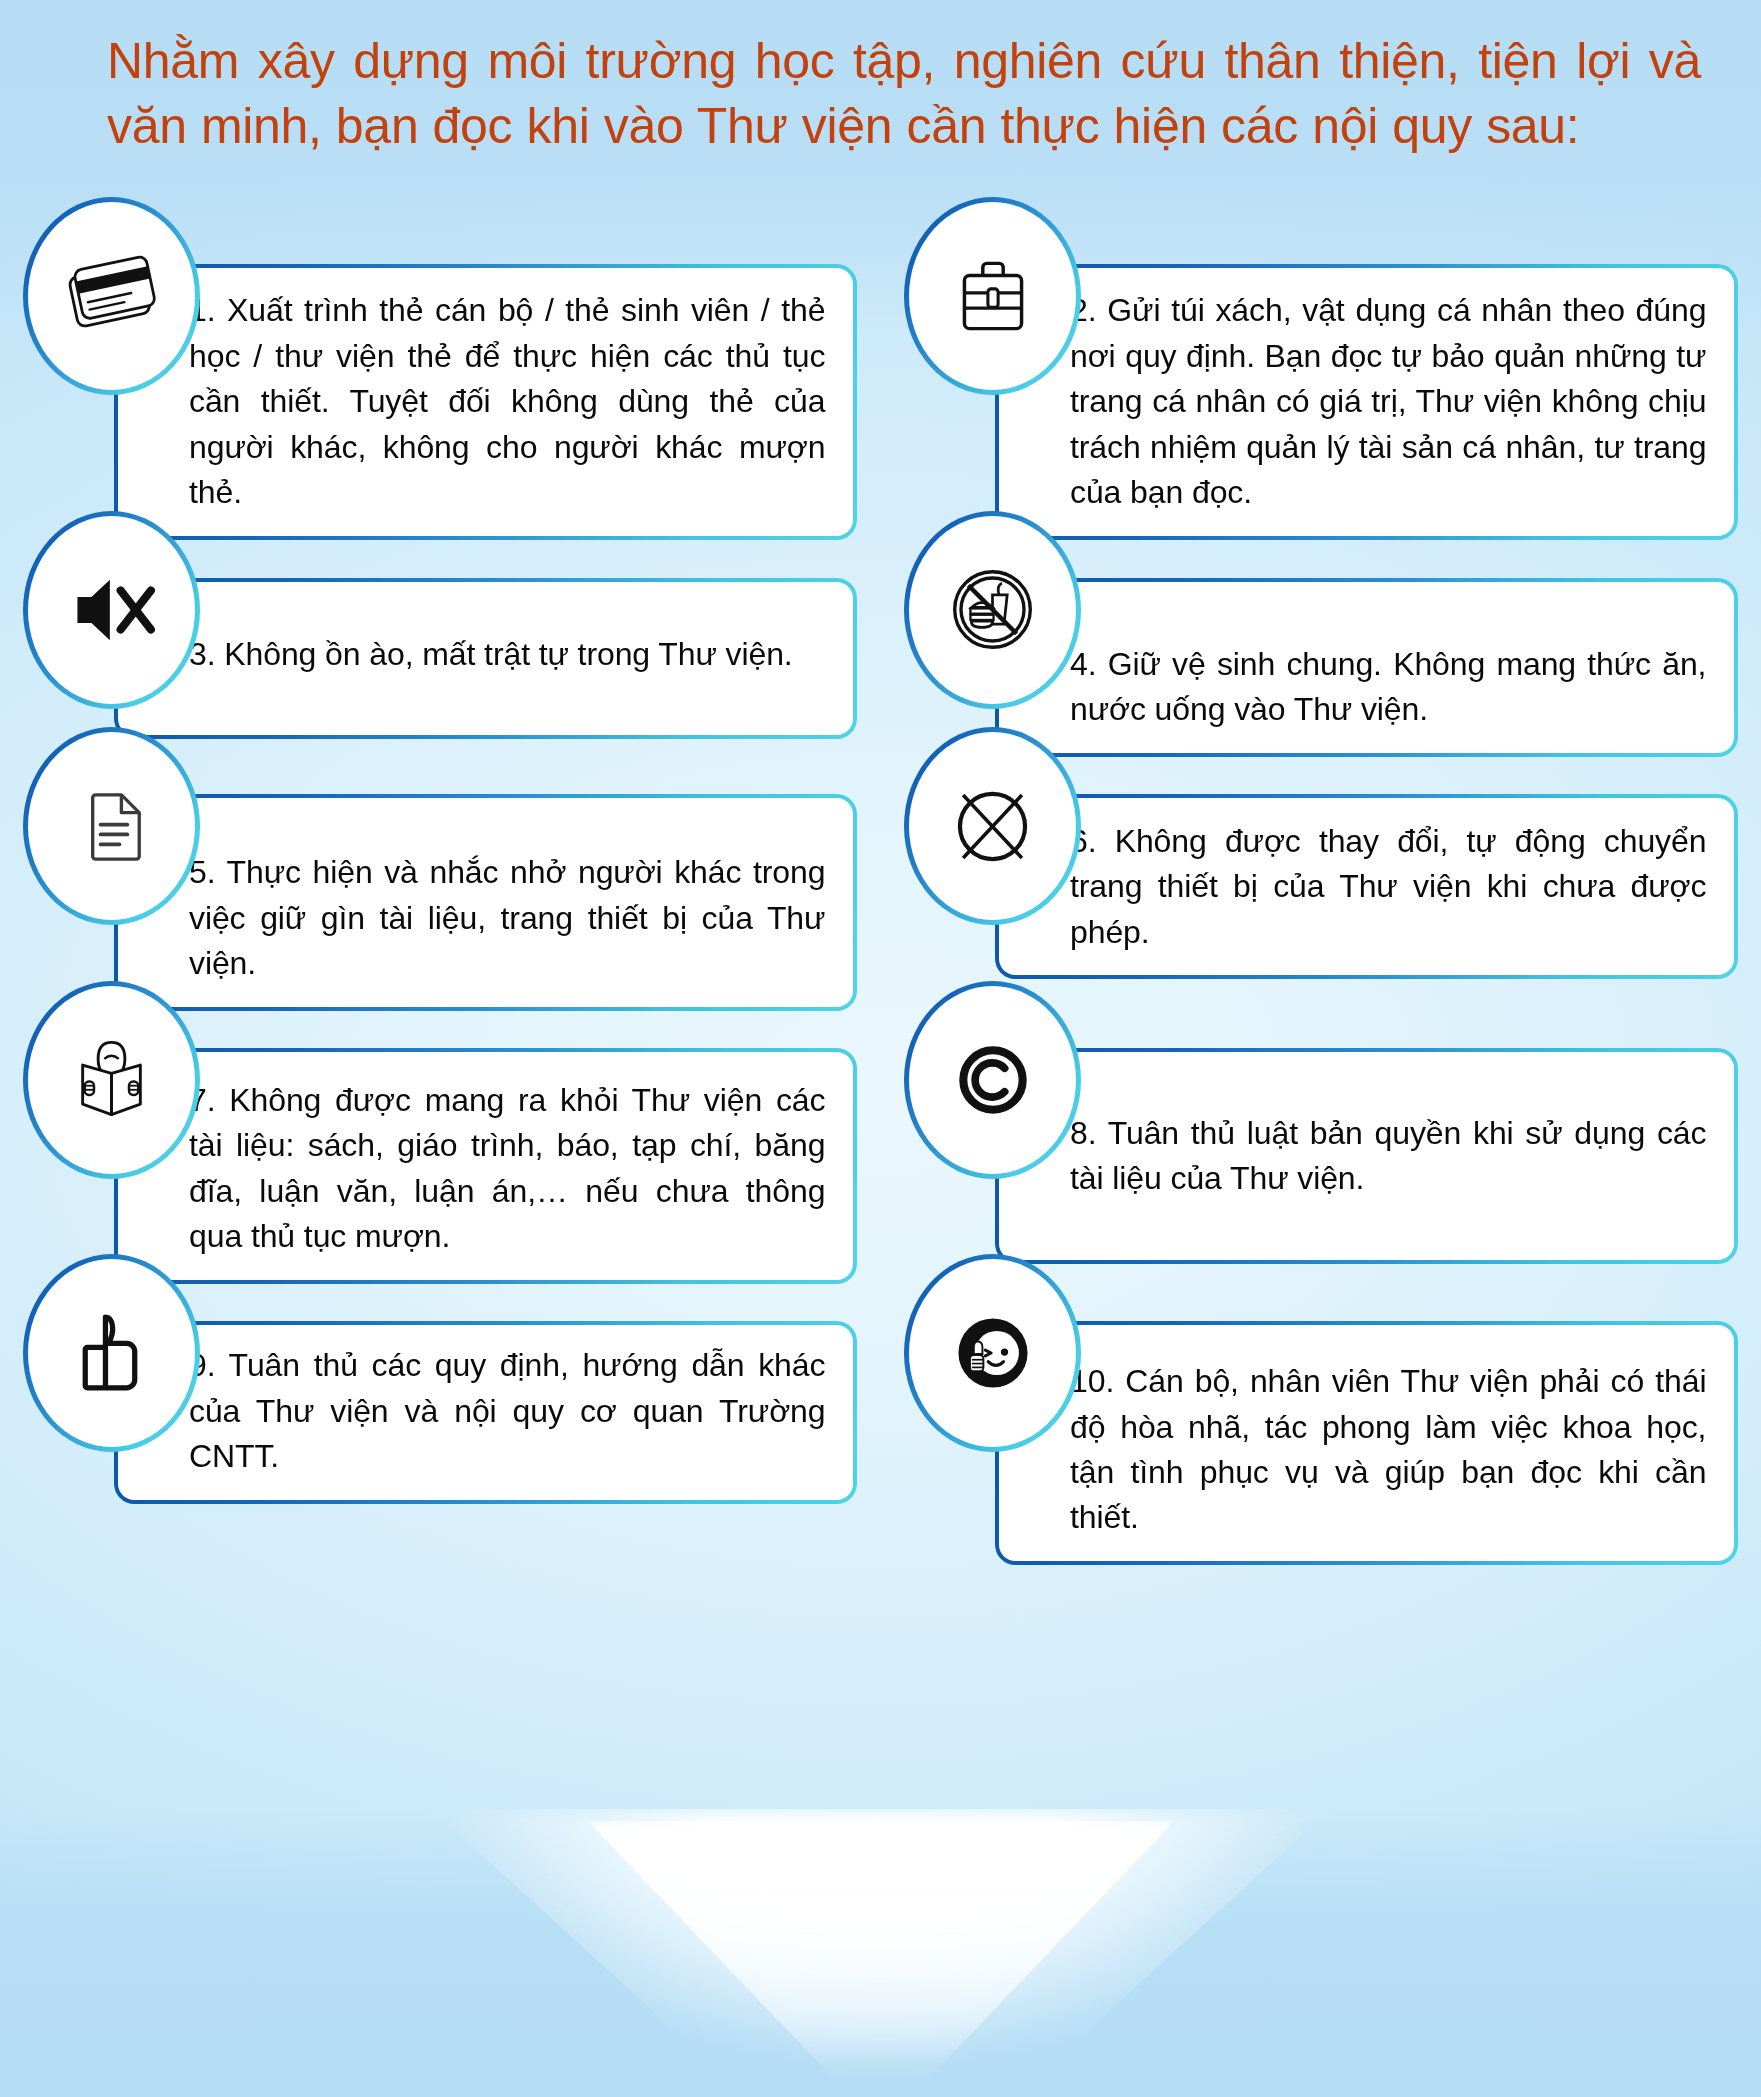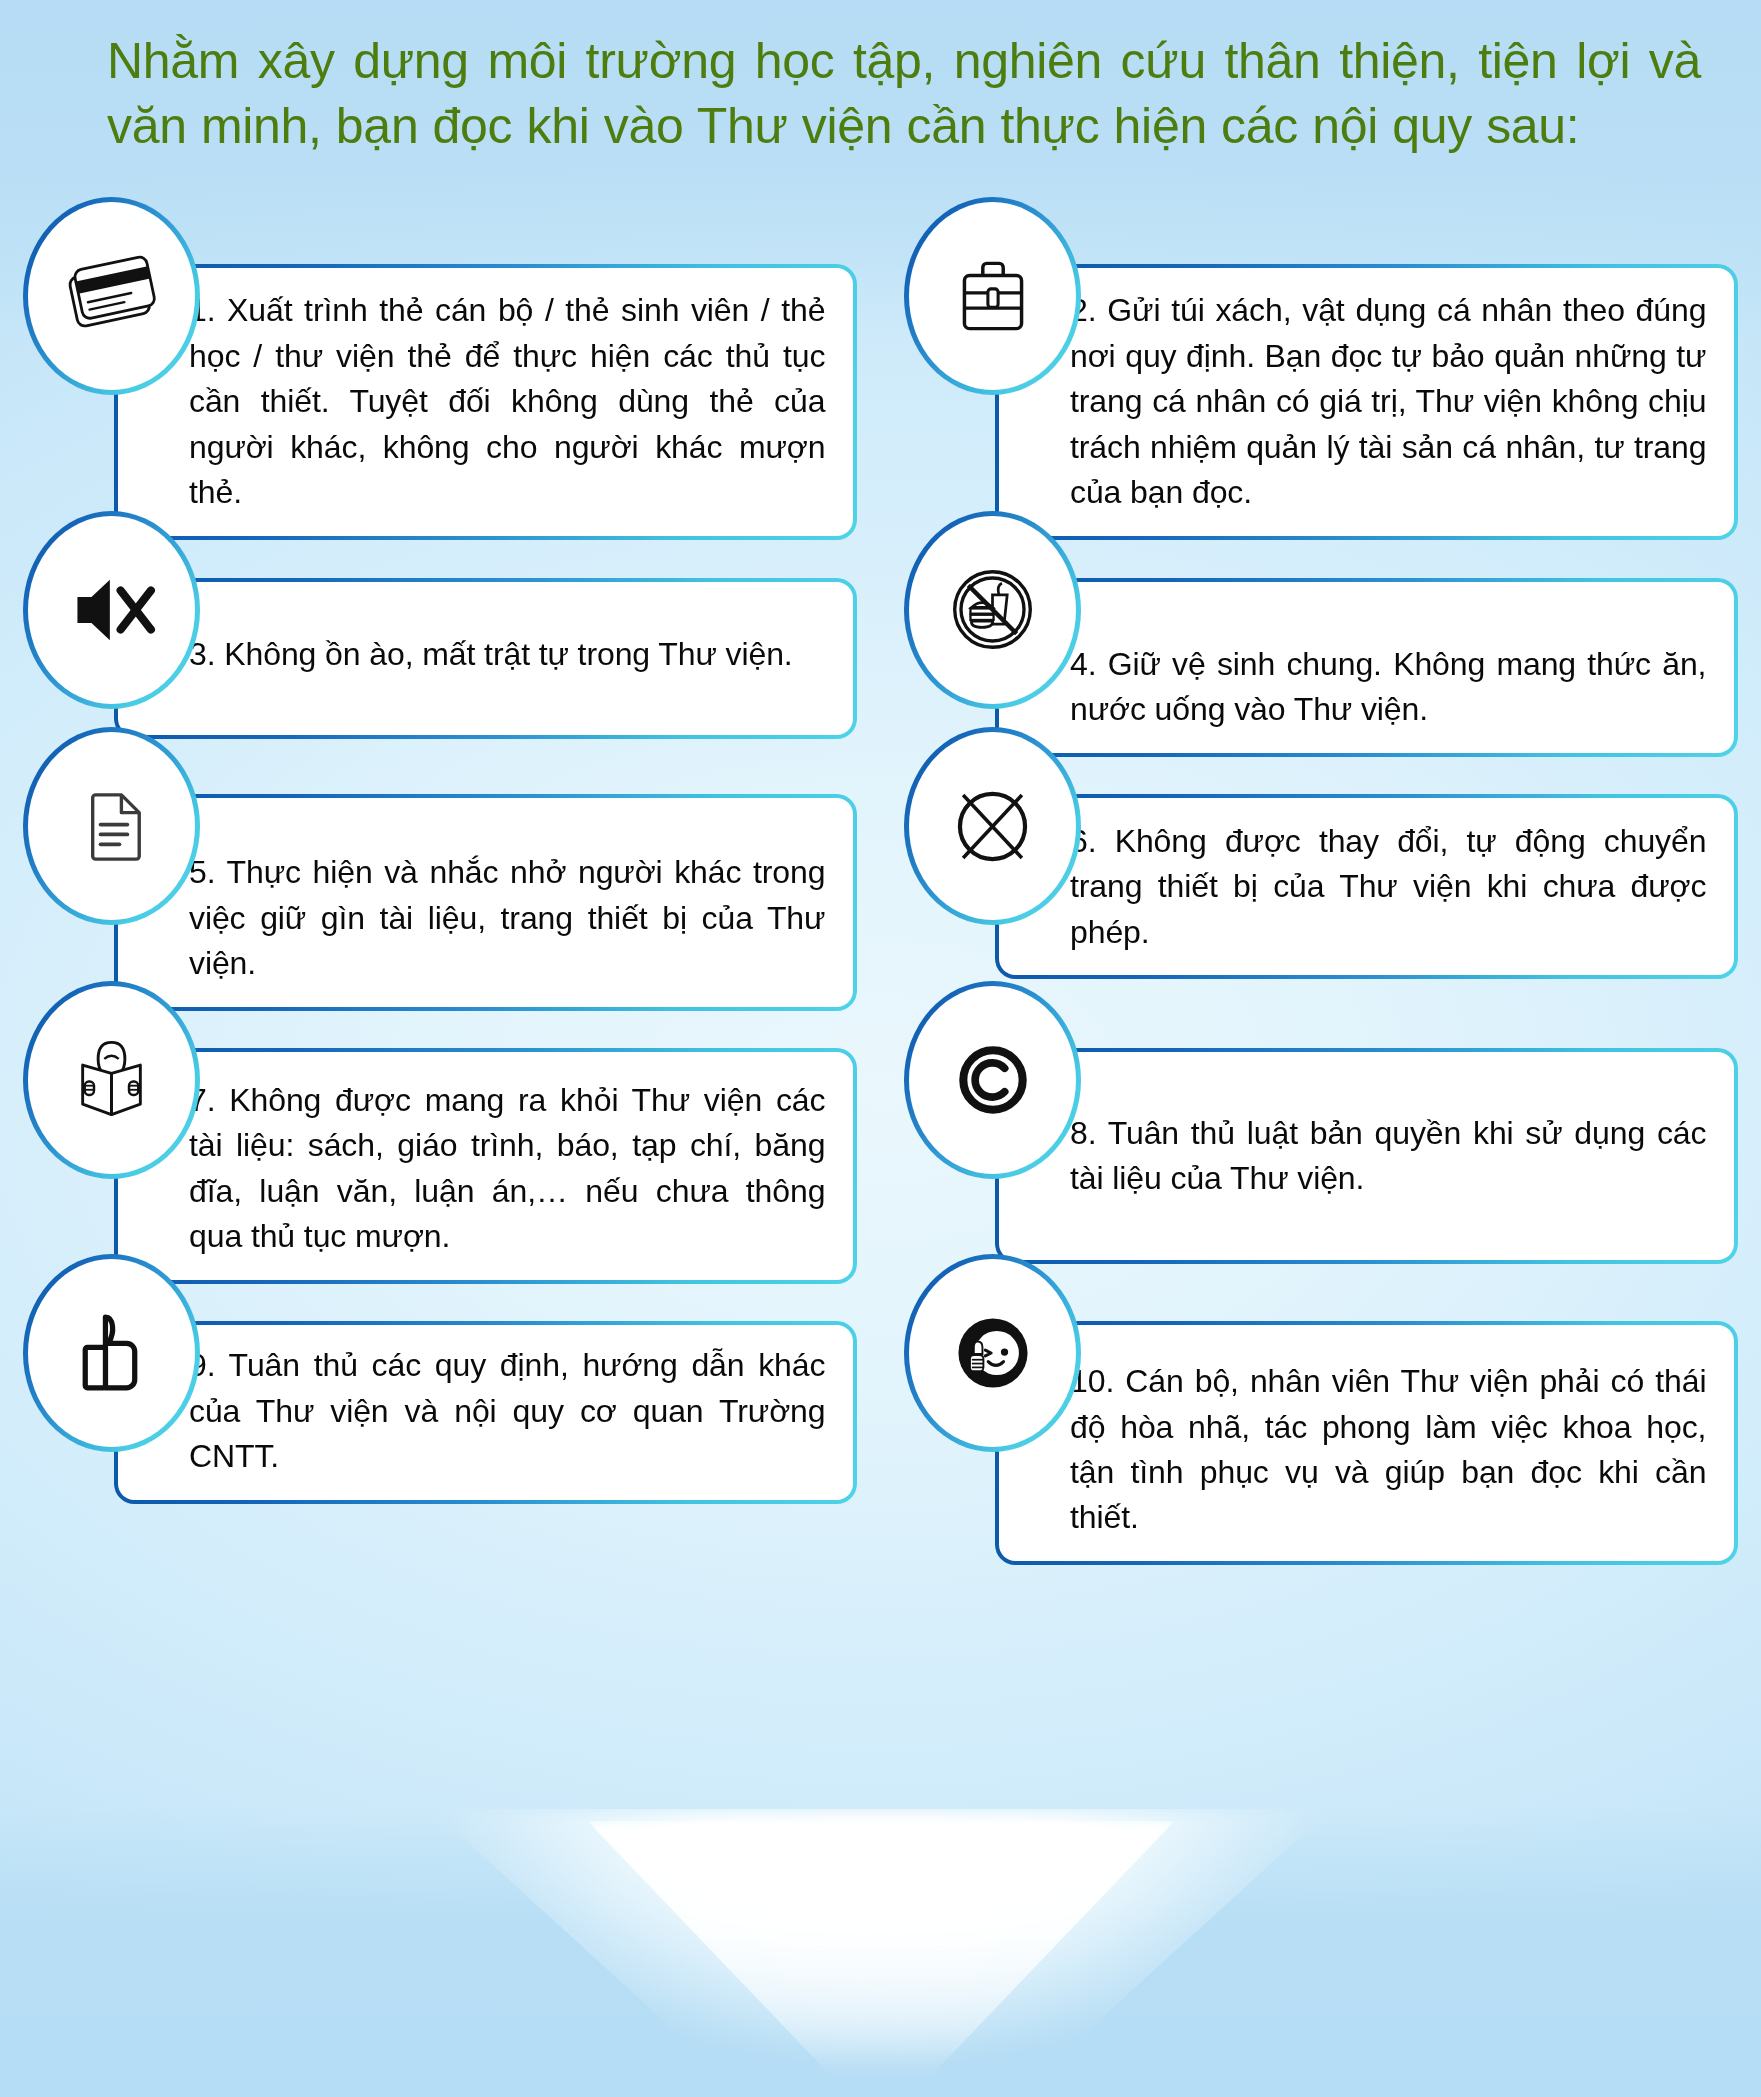--- a/index.html
+++ b/index.html
@@ -64,21 +64,21 @@
   }
 
   
   #heading {
     position: absolute;
     left: 107px;
     top: 29px;
     width: 1594px;
     font-size: 50px;
     line-height: 1.30;
-    color: #4d7c0f;
+    color: #c2410c;
     text-align: justify;
     text-align-last: left;
     letter-spacing: -0.3px;
     word-spacing: 0.6px;
   }
 
   
   #rules {
     position: absolute;
     left: 0; right: 0;

